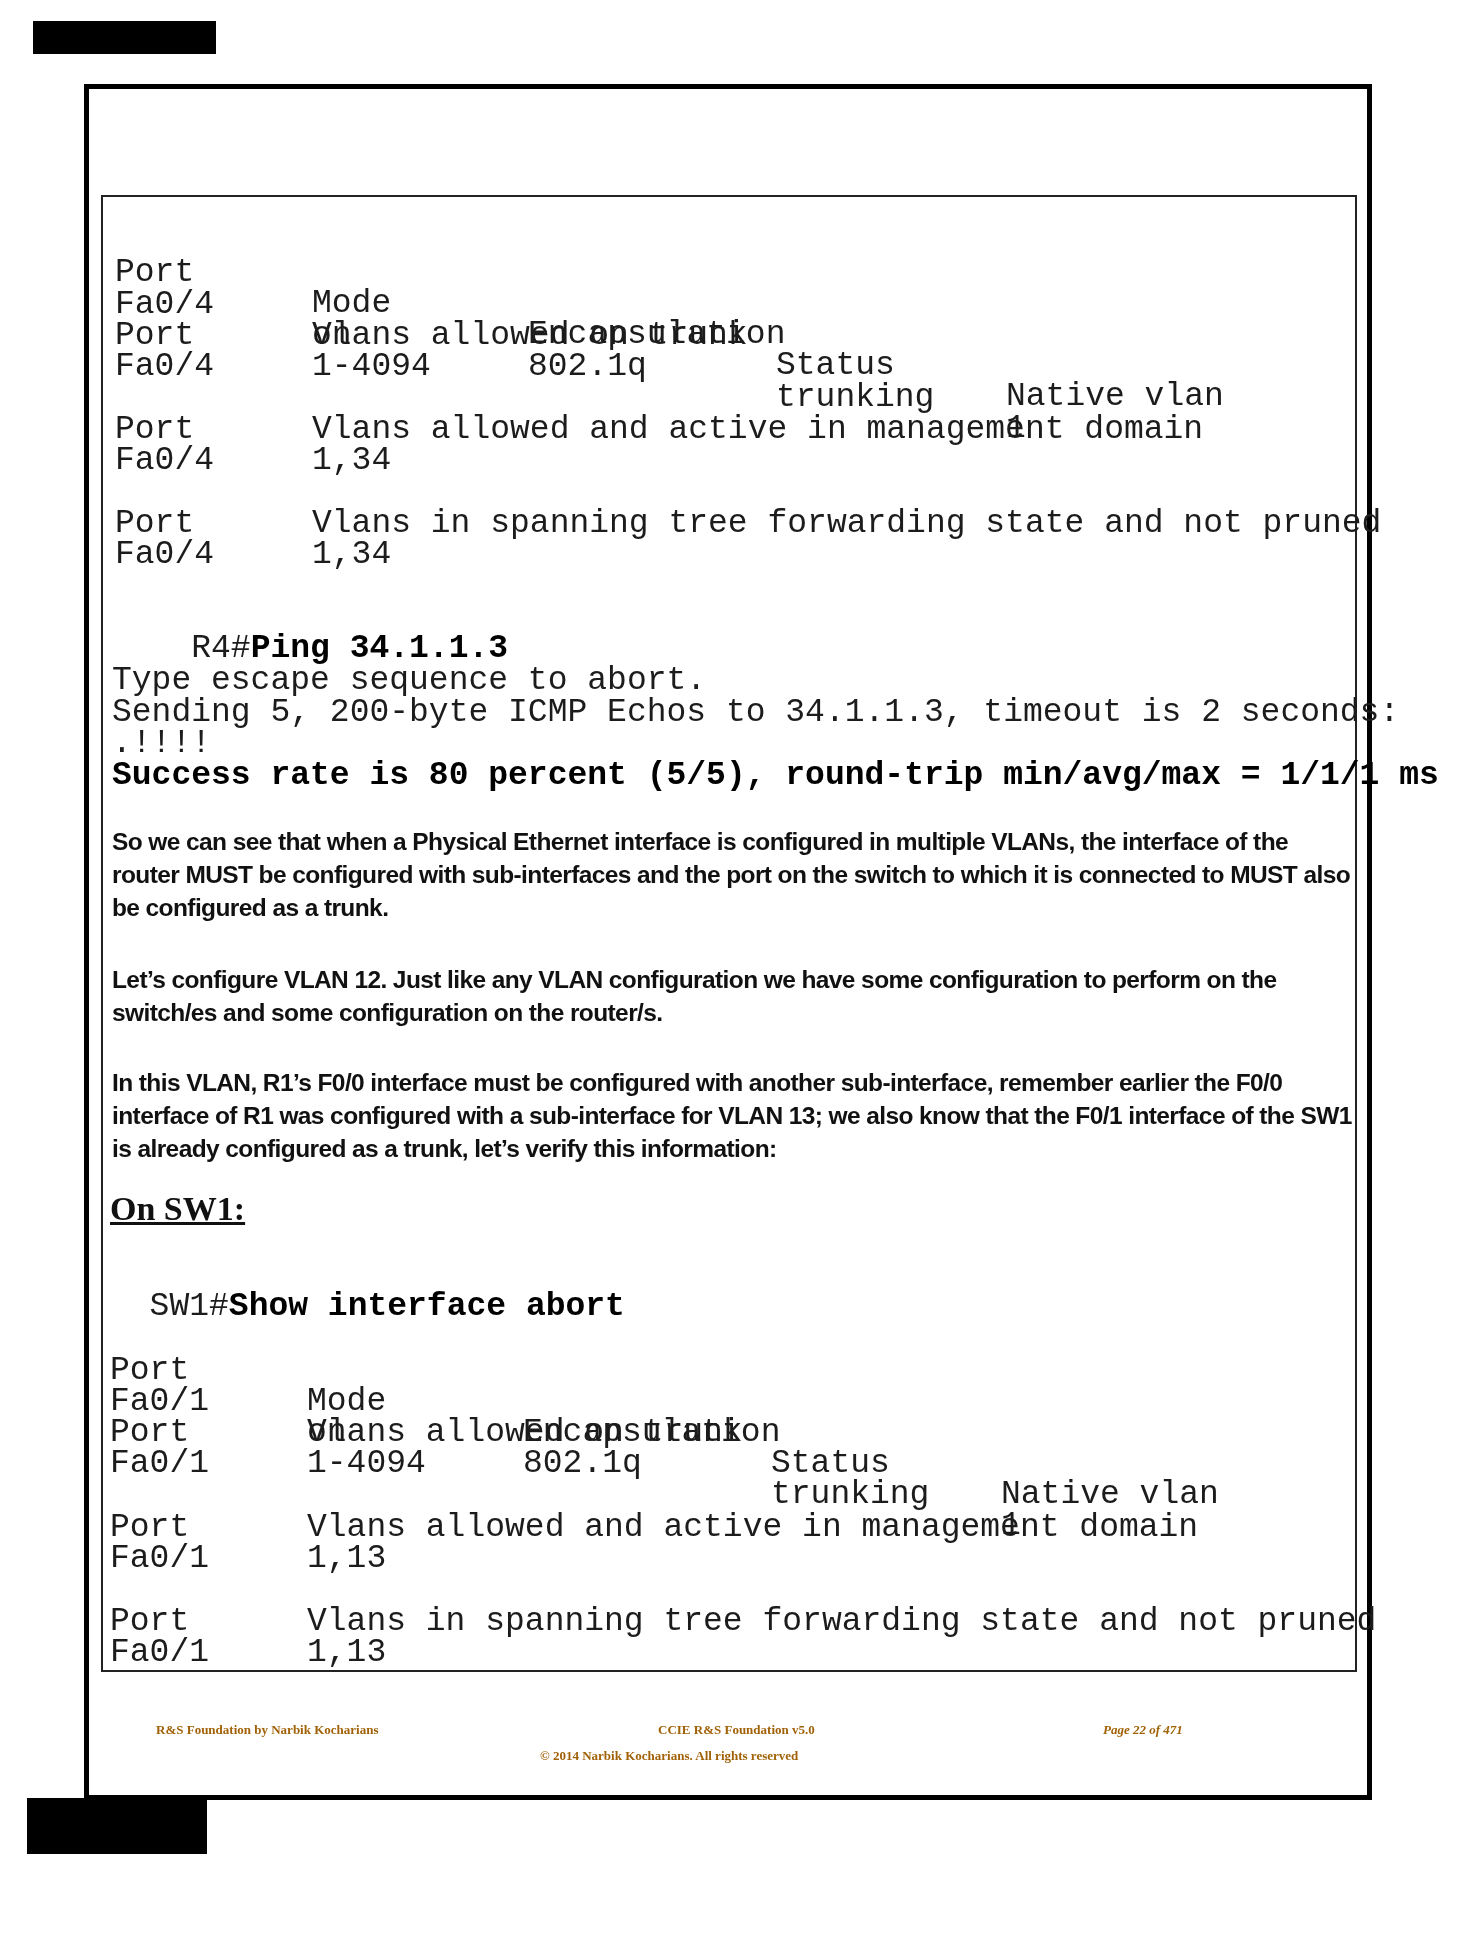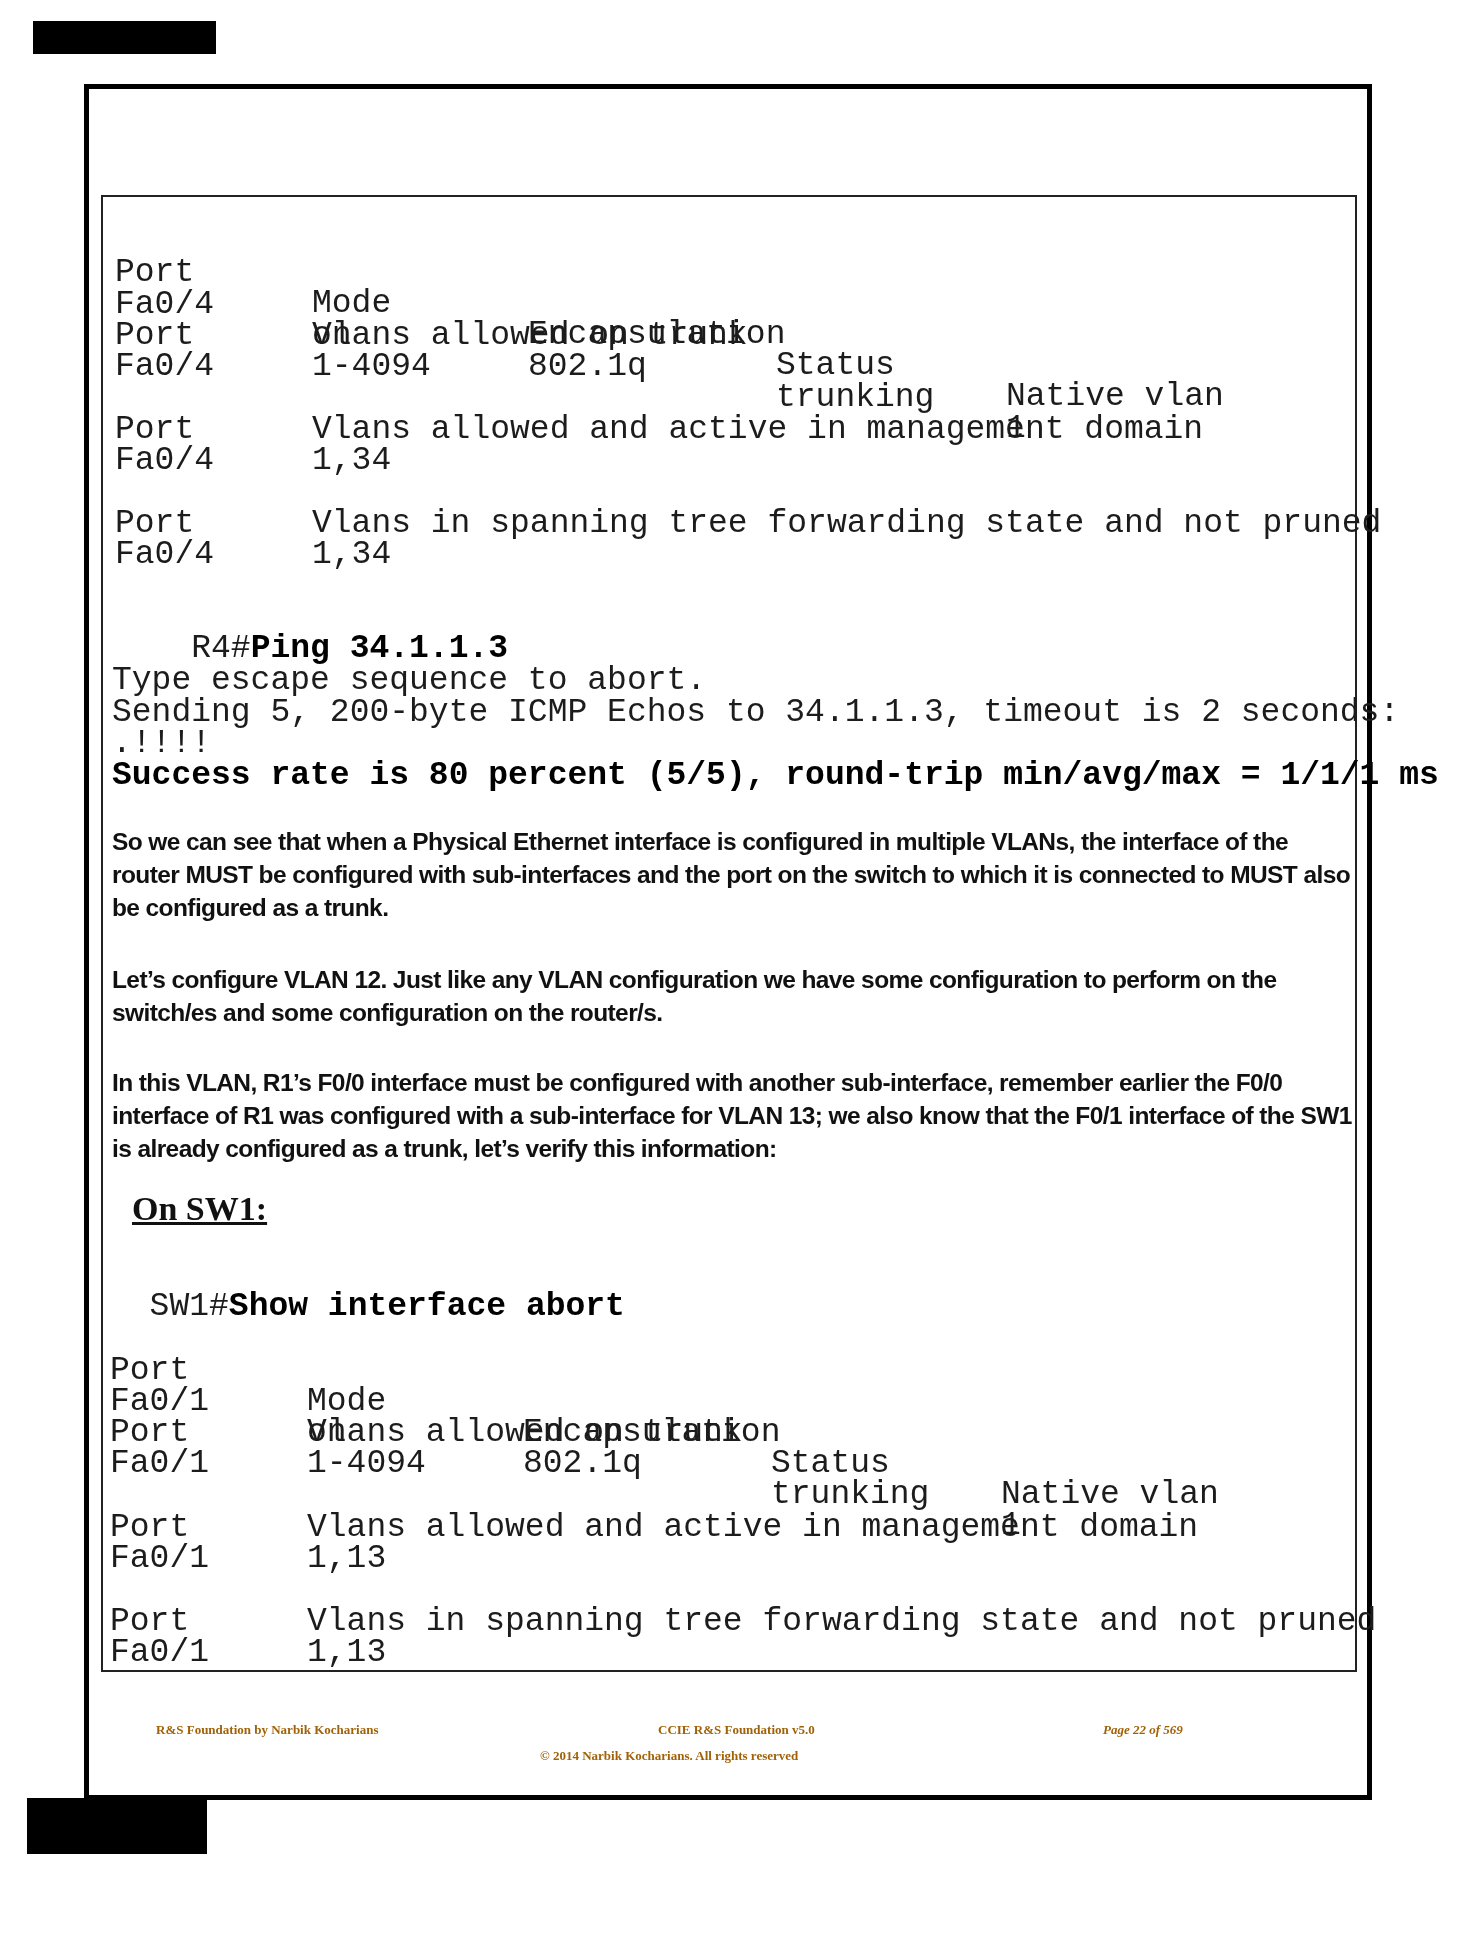--- a/index.html
+++ b/index.html
@@ -68,21 +68,21 @@
   <div class="abs mono" style="left:112px; top:665px;">Type escape sequence to abort.</div>
   <div class="abs mono" style="left:112px; top:697px;">Sending 5, 200-byte ICMP Echos to 34.1.1.3, timeout is 2 seconds:</div>
   <div class="abs mono" style="left:112px; top:728px;">.!!!!</div>
   <div class="abs mono bold" style="left:112px; top:760px;">Success rate is 80 percent (5/5), round-trip min/avg/max = 1/1/1 ms</div>
 </div>
 
 <div class="abs prose" style="left:112px; top:825px;">So we can see that when a Physical Ethernet interface is configured in multiple VLANs, the interface of the router MUST be configured with sub-interfaces and the port on the switch to which it is connected to MUST also be configured as a trunk.</div>
 <div class="abs prose" style="left:112px; top:963px;">Let’s configure VLAN 12. Just like any VLAN configuration we have some configuration to perform on the switch/es and some configuration on the router/s.</div>
 <div class="abs prose" style="left:112px; top:1066px;">In this VLAN, R1’s F0/0 interface must be configured with another sub-interface, remember earlier the F0/0 interface of R1 was configured with a sub-interface for VLAN 13; we also know that the F0/1 interface of the SW1 is already configured as a trunk, let’s verify this information:</div>
 
-<div class="abs heading" style="left:110px; top:1190px;margin-left:22px;">On SW1:</div>
+<div class="abs heading" style="left:110px; top:1190px;">On SW1:</div>
 
 <div class="abs mono" style="left:110px; top:1260px;">
   <span>SW1#</span><span class="bold">Show interface abort</span>
 </div>
 
 <div>
   <div class="abs mono" style="left:110px; top:1324px; width:1200px; height:31px;">
     <span class="col" style="left:0">Port</span>
     <span class="col" style="left:197px">Mode</span>
     <span class="col" style="left:413px">Encapsulation</span>
@@ -114,14 +114,14 @@
     <span class="col" style="left:197px; top:0">Vlans in spanning tree forwarding state and not pruned</span>
     <span class="col" style="left:0; top:31px">Fa0/1</span>
     <span class="col" style="left:197px; top:31px">1,13</span>
   </div>
 </div>
 
 <div>
   <div class="abs footer" style="left:156px; top:1722px;">R&amp;S Foundation by Narbik Kocharians</div>
   <div class="abs footer" style="left:658px; top:1722px;">CCIE R&amp;S Foundation v5.0</div>
   <div class="abs footer" style="left:540px; top:1748px;">© 2014 Narbik Kocharians. All rights reserved</div>
-  <div class="abs footer italic" style="left:1103px; top:1722px;">Page 22 of 569</div>
+  <div class="abs footer italic" style="left:1103px; top:1722px;">Page 22 of 471</div>
 </div>
 
 </body></html>

